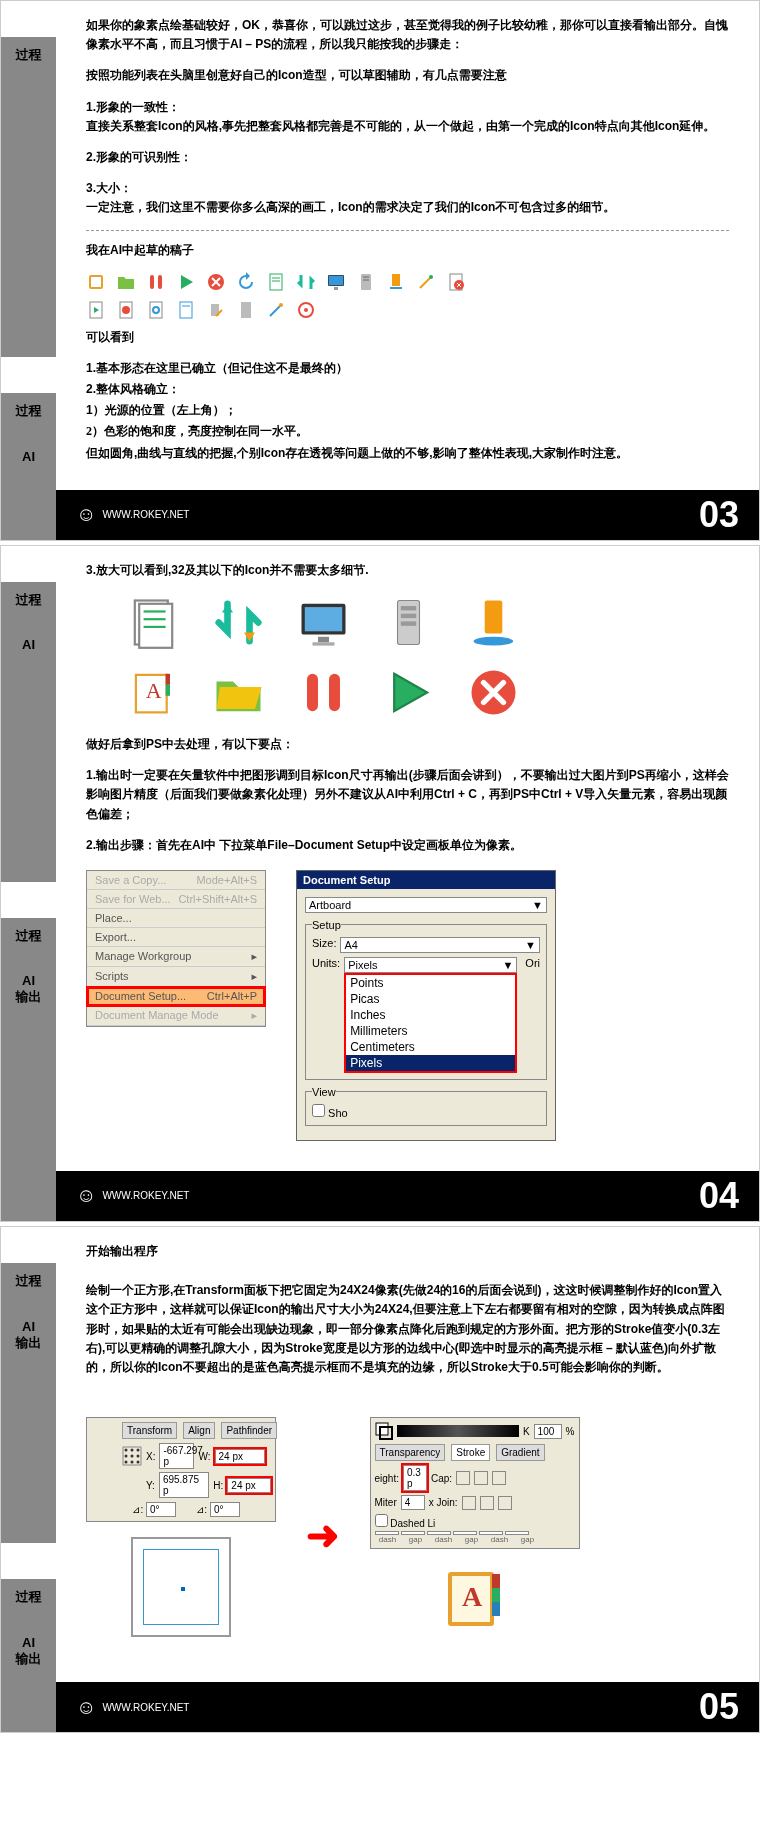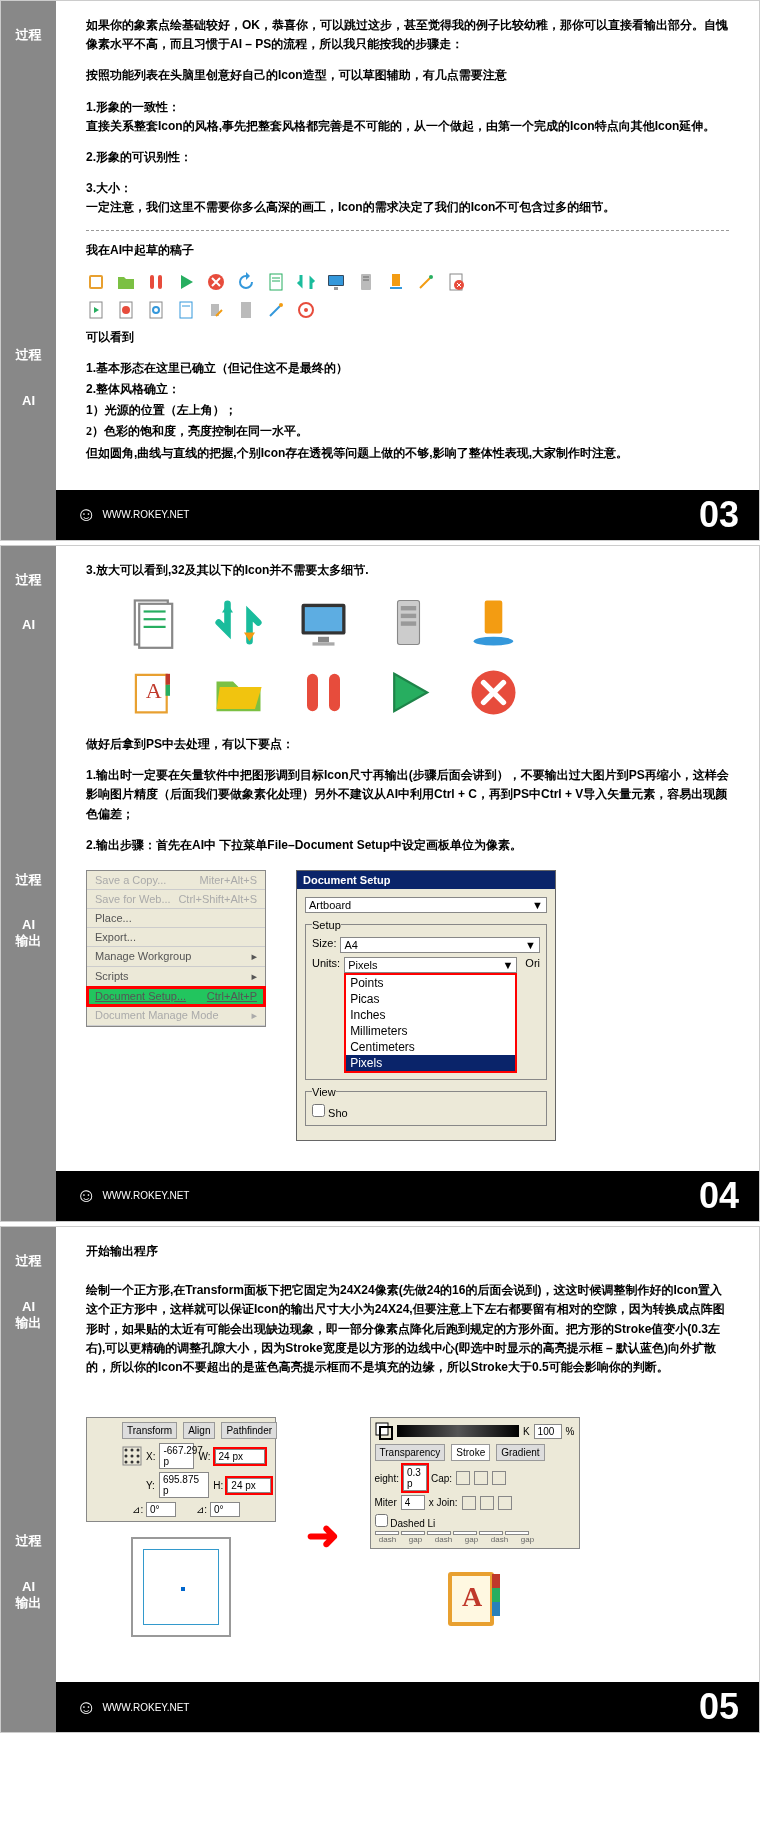--- a/index.html
+++ b/index.html
@@ -1,37 +1,37 @@
 <!DOCTYPE html>
 <html><head>
 <meta charset="utf-8">
 <style>
 * { margin: 0; padding: 0; box-sizing: border-box; }
 body { background: #fff; font-family: Arial, "Microsoft YaHei", sans-serif; font-size: 12px; width: 760px; }
 .page { display: flex; margin-bottom: 4px; border: 1px solid #ccc; }
-.sidebar { width: 55px; background: #888; color: #ffffff; padding: 26px 6px; }
+.sidebar { width: 55px; background: #888; color: #000000; padding: 10px 6px; margin-top: 36px; }
 .sidebar .label { writing-mode: horizontal-tb; font-size: 13px; font-weight: bold; display: block; margin-bottom: 2px; text-align: center; line-height: 1.2; }
 .sidebar .sublabel { font-size: 13px; text-align: center; margin-top: 30px; font-weight: bold; }
 .content { flex: 1; padding: 15px 30px; background: #fff; position: relative; }
 .para { font-size: 12px; line-height: 1.6; margin-bottom: 12px; font-weight: bold; color: #000; }
 .para-n { font-weight: bold; }
 .icon-row { display: flex; gap: 10px; margin: 8px 0; flex-wrap: wrap; }
 .icon-sm { width: 20px; height: 20px; display: inline-block; }
 .icon-lg { width: 60px; height: 60px; display: inline-flex; align-items: center; justify-content: center; }
 .big-icon-row { display: flex; gap: 30px; margin: 15px 40px; flex-wrap: wrap; }
 .big-icon-row .icon-lg { width: 55px; height: 55px; }
 .footer { background: #000; color: #fff; display: flex; align-items: center; justify-content: space-between; height: 50px; padding: 0 20px; margin-top: auto; }
 .footer-left { display: flex; align-items: center; gap: 6px; }
 .logo { font-size: 20px; }
 .page-num { font-size: 36px; font-weight: bold; font-family: Arial; }
 .dashed { border-top: 1px dashed #999; margin: 10px 0; }
 .menu-shot { background: #ece9d8; border: 1px solid #888; width: 180px; font-size: 11px; }
 .menu-item { padding: 3px 8px; border-bottom: 1px solid #ccc; color: #555; display: flex; justify-content: space-between; }
 .menu-item.disabled { color: #aaa; }
-.menu-item.highlight { background: #22c55e; outline: 3px solid red; outline-offset: -2px; text-decoration: underline; }
+.menu-item.highlight { background: #fdba74; outline: 3px solid red; outline-offset: -2px; }
 .dialog { background: #ece9d8; border: 1px solid #666; width: 260px; font-size: 11px; }
 .dialog-title { background: #0a246a; color: #fff; padding: 3px 6px; font-weight: bold; }
 .dialog-body { padding: 8px; }
 .dialog-body fieldset { border: 1px solid #888; padding: 6px; margin-bottom: 6px; }
 .drop { border: 1px solid #888; background: #fff; padding: 1px 3px; font-size: 11px; display: flex; justify-content: space-between; align-items: center; }
 .drop-list { border: 2px solid red; background: #fff; }
 .drop-opt { padding: 1px 4px; font-size: 12px; }
 .drop-opt.sel { background: #0a246a; color: #fff; }
 .shots-row { display: flex; gap: 30px; align-items: flex-start; margin: 15px 0; }
 .panel { background: #ece9d8; border: 1px solid #888; font-size: 10px; padding: 4px; }
@@ -241,21 +241,21 @@
             <path d="M16 16l18 18M34 16L16 34" stroke="#fff" stroke-width="5" stroke-linecap="round"></path>
           </svg>
   </div>
   <p class="para">做好后拿到PS中去处理，有以下要点：</p>
   <p class="para">1.输出时一定要在矢量软件中把图形调到目标Icon尺寸再输出(步骤后面会讲到），不要输出过大图片到PS再缩小，这样会影响图片精度（后面我们要做象素化处理）另外不建议从AI中利用Ctrl + C，再到PS中Ctrl + V导入矢量元素，容易出现颜色偏差；</p>
   <p class="para">2.输出步骤：首先在AI中 下拉菜单File–Document Setup中设定画板单位为像素。</p>
   <div class="shots-row">
     <div class="menu-shot">
       <div class="menu-item disabled">
               <span>Save a Copy...</span>
-              <span>Miter+Alt+S</span>
+              <span>Mode+Alt+S</span>
             </div>
       <div class="menu-item disabled">
               <span>Save for Web...</span>
               <span>Ctrl+Shift+Alt+S</span>
             </div>
       <div class="menu-item">
               <span>Place...</span>
             </div>
       <div class="menu-item">
               <span>Export...</span>

